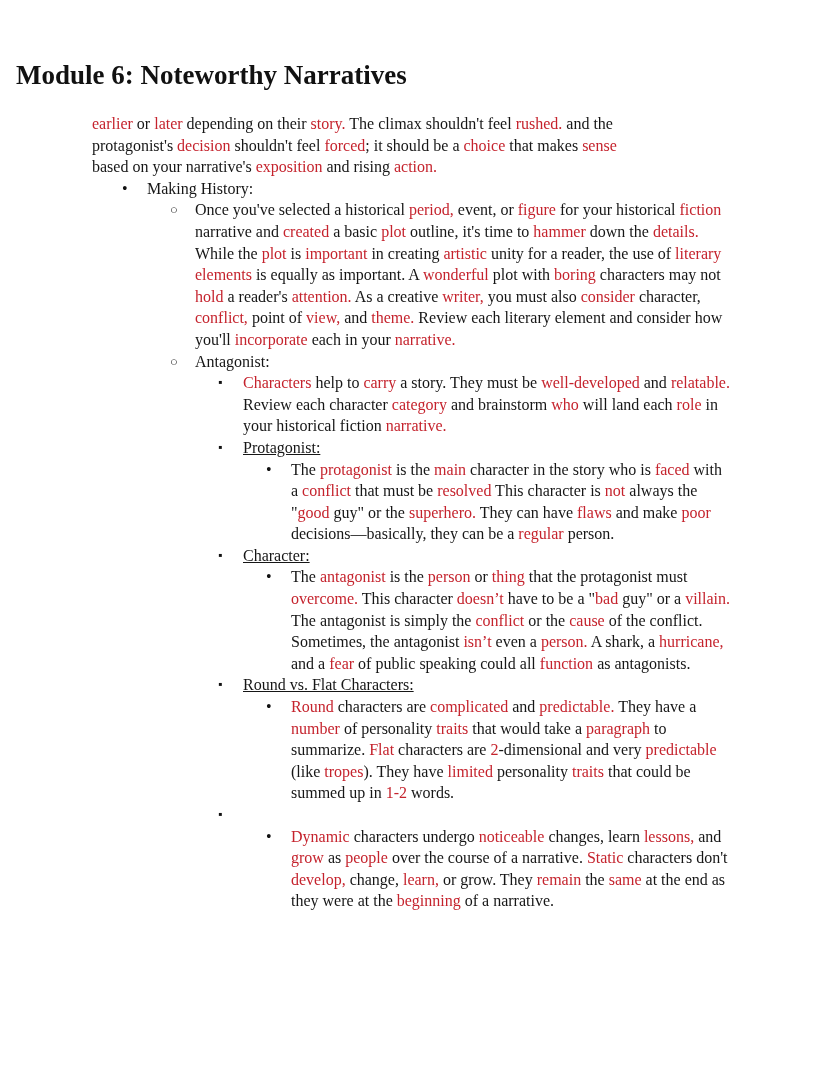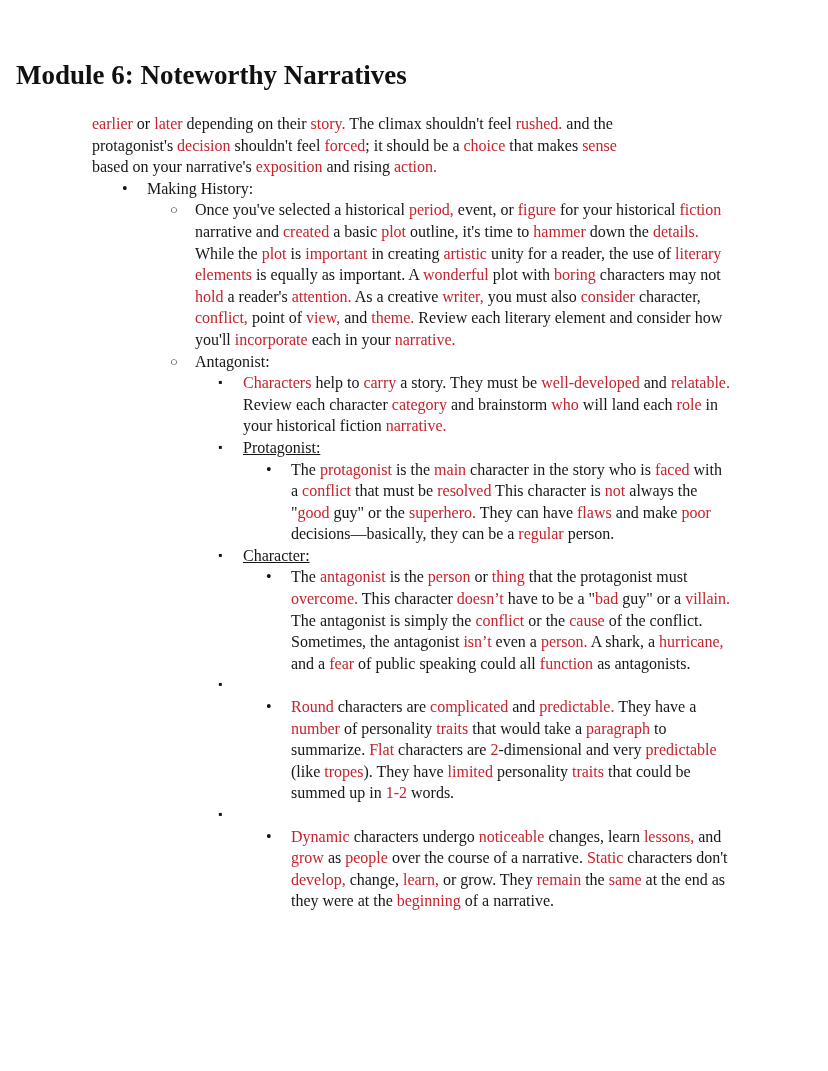--- a/index.html
+++ b/index.html
@@ -97,20 +97,21 @@
       <div class="block indent-3">
         <span class="marker m-square">▪</span>
         <div class="text"><span class="b u">Character:</span></div>
       </div>
       <div class="block indent-4">
         <span class="marker m-disc">•</span>
         <div class="text"><span>The </span><span class="red b">antagonist</span><span> is the </span><span class="red">person</span><span> or </span><span class="red">thing</span><span> that the protagonist must </span><span class="red">overcome.</span><span> This character </span><span class="red">doesn’t</span><span> have to be a "</span><span class="red">bad</span><span> guy" or a </span><span class="red">villain.</span><span> The antagonist is simply the </span><span class="red">conflict</span><span> or the </span><span class="red">cause</span><span> of the conflict. Sometimes, the antagonist </span><span class="red">isn’t</span><span> even a </span><span class="red">person.</span><span> A shark, a </span><span class="red">hurricane,</span><span> and a </span><span class="red">fear</span><span> of public speaking could all </span><span class="red">function</span><span> as antagonists.</span></div>
       </div>
       <div class="block indent-3">
         <span class="marker m-square">▪</span>
+        <div class="text"><span class="b u">Round vs. Flat Characters:</span></div>
       </div>
       <div class="block indent-4">
         <span class="marker m-disc">•</span>
         <div class="text"><span class="red b">Round</span><span> characters are </span><span class="red">complicated</span><span> and </span><span class="red">predictable.</span><span> They have a </span><span class="red">number</span><span> of personality </span><span class="red">traits</span><span> that would take a </span><span class="red">paragraph</span><span> to summarize. </span><span class="red">Flat</span><span> characters are </span><span class="red">2</span><span>-dimensional and very </span><span class="red">predictable</span><span> (like </span><span class="red">tropes</span><span>). They have </span><span class="red">limited</span><span> personality </span><span class="red">traits</span><span> that could be summed up in </span><span class="red">1-2</span><span> words.</span></div>
       </div>
       <div class="block indent-3">
         <span class="marker m-square">▪</span>
       </div>
       <div class="block indent-4">
         <span class="marker m-disc">•</span>

